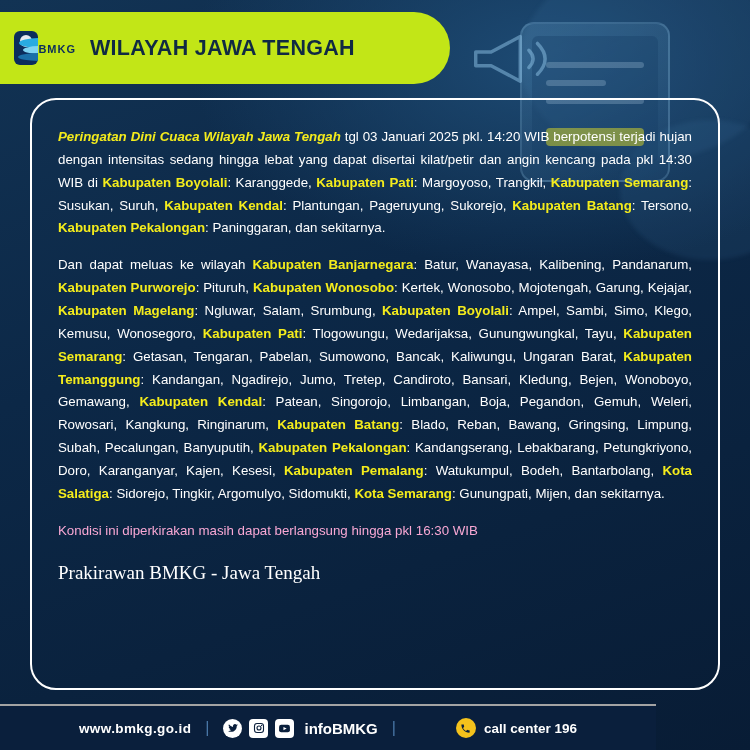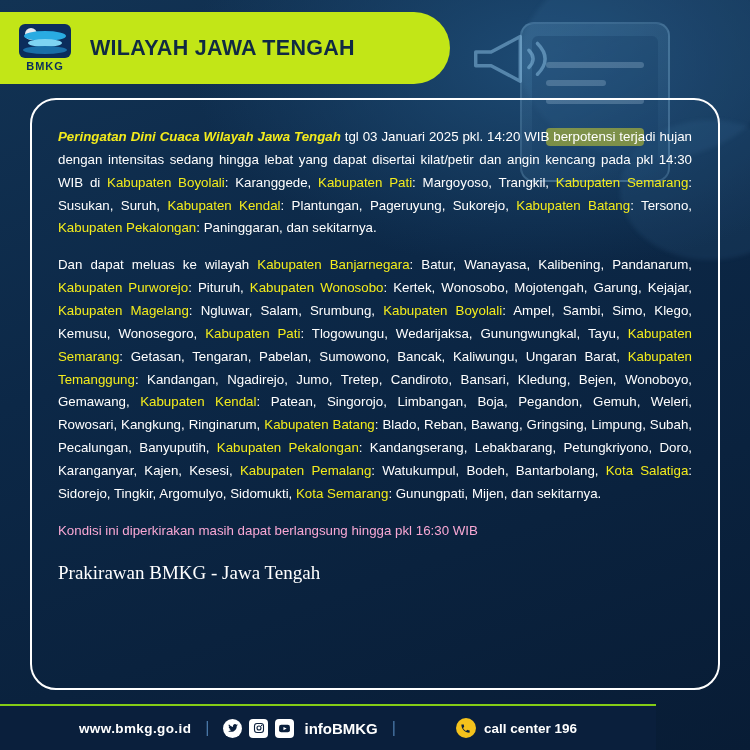--- a/index.html
+++ b/index.html
@@ -56,21 +56,21 @@
     background: #c2e617;
     border-top-right-radius: 36px;
     border-bottom-right-radius: 36px;
     display: flex; align-items: center;
     padding-left: 14px;
     z-index: 5;
   }
   .logo {
     width: 62px; height: 62px;
     flex: 0 0 62px;
-    display: flex; flex-direction: column; align-items: center; justify-content: center;
+    display: flex; flex-direction: row; align-items: center; justify-content: center;
   }
   .logo .emblem {
     width: 52px; height: 34px;
     background: #0b2d5c;
     border-radius: 6px;
     position: relative;
     display: flex; align-items: center; justify-content: center;
     overflow: hidden;
   }
   .logo .emblem .wave {
@@ -109,30 +109,30 @@
     z-index: 4;
   }
   .body-text {
     color: #ffffff;
     font-size: 13.3px;
     line-height: 1.72;
     text-align: justify;
   }
   .body-text p { margin-bottom: 14px; }
   .hl { color: #f4ec1c; font-weight: bold; font-style: italic; }
-  .hl-kab { color: #f4ec1c; font-weight: normal; }
+  .hl-kab { color: #f4ec1c; font-weight: bold; }
   .closing { color: #f9a8d4; font-weight: normal; margin-top: 10px; }
   .signature { color: #ffffff; font-size: 19px; margin-top: 3px; font-family: Liberation Serif, serif; }
   
   .footer {
     position: absolute;
     left: 0; bottom: 0;
     width: 656px; height: 46px;
     background: #0a1f3c;
-    border-top: 2px solid #84cc16;
+    border-top: 2px solid #a3a3a3;
     display: flex; align-items: center; justify-content: center;
     gap: 14px;
     z-index: 6;
   }
   .footer-site { color: #ffffff; font-weight: bold; font-size: 13.5px; letter-spacing: .4px; }
   .sep { color: #4a78a8; font-size: 16px; }
   .social { display: flex; align-items: center; gap: 7px; }
   .sicon {
     width: 19px; height: 19px; border-radius: 4px;
     background: #ffffff; color: #0a1f3c;

